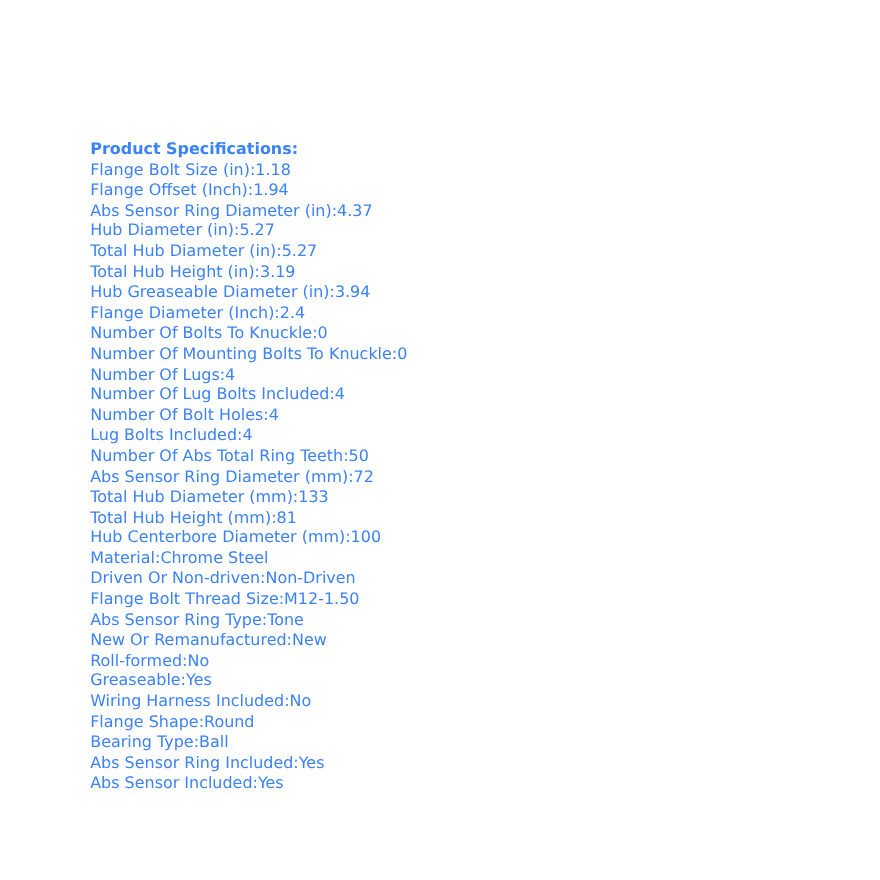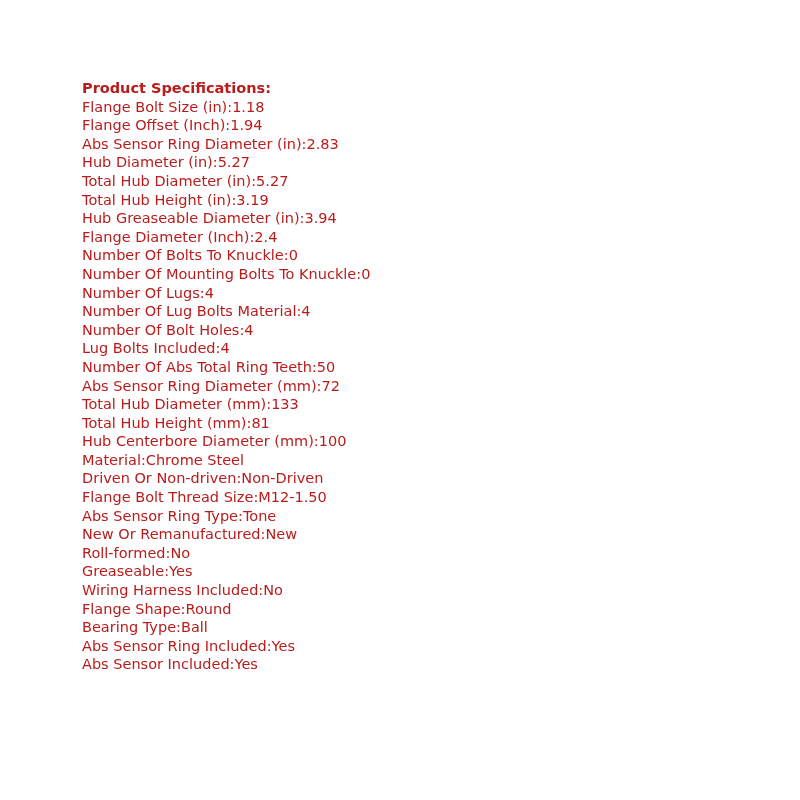--- a/index.html
+++ b/index.html
@@ -32,35 +32,35 @@
     font-weight: bold;
   }
   .spec-line span {
     display: inline;
   }
 </style>
 </head>
 <body style="background: rgb(255, 255, 255);">
 
 <div class="page">
-  <div class="spec-block" style="color: #b91c1c;">
+  <div class="spec-block" style="color: #3b82f6; margin-top: 48px;">
     <div class="spec-heading">Product Specifications:</div>
     <div id="spec-list">
         <div class="spec-line"><span>Flange Bolt Size (in):</span><span>1.18</span></div>
         <div class="spec-line"><span>Flange Offset (Inch):</span><span>1.94</span></div>
-        <div class="spec-line"><span>Abs Sensor Ring Diameter (in):</span><span>2.83</span></div>
+        <div class="spec-line"><span>Abs Sensor Ring Diameter (in):</span><span>4.37</span></div>
         <div class="spec-line"><span>Hub Diameter (in):</span><span>5.27</span></div>
         <div class="spec-line"><span>Total Hub Diameter (in):</span><span>5.27</span></div>
         <div class="spec-line"><span>Total Hub Height (in):</span><span>3.19</span></div>
         <div class="spec-line"><span>Hub Greaseable Diameter (in):</span><span>3.94</span></div>
         <div class="spec-line"><span>Flange Diameter (Inch):</span><span>2.4</span></div>
         <div class="spec-line"><span>Number Of Bolts To Knuckle:</span><span>0</span></div>
         <div class="spec-line"><span>Number Of Mounting Bolts To Knuckle:</span><span>0</span></div>
         <div class="spec-line"><span>Number Of Lugs:</span><span>4</span></div>
-        <div class="spec-line"><span>Number Of Lug Bolts Material:</span><span>4</span></div>
+        <div class="spec-line"><span>Number Of Lug Bolts Included:</span><span>4</span></div>
         <div class="spec-line"><span>Number Of Bolt Holes:</span><span>4</span></div>
         <div class="spec-line"><span>Lug Bolts Included:</span><span>4</span></div>
         <div class="spec-line"><span>Number Of Abs Total Ring Teeth:</span><span>50</span></div>
         <div class="spec-line"><span>Abs Sensor Ring Diameter (mm):</span><span>72</span></div>
         <div class="spec-line"><span>Total Hub Diameter (mm):</span><span>133</span></div>
         <div class="spec-line"><span>Total Hub Height (mm):</span><span>81</span></div>
         <div class="spec-line"><span>Hub Centerbore Diameter (mm):</span><span>100</span></div>
         <div class="spec-line"><span>Material:</span><span>Chrome Steel</span></div>
         <div class="spec-line"><span>Driven Or Non-driven:</span><span>Non-Driven</span></div>
         <div class="spec-line"><span>Flange Bolt Thread Size:</span><span>M12-1.50</span></div>

